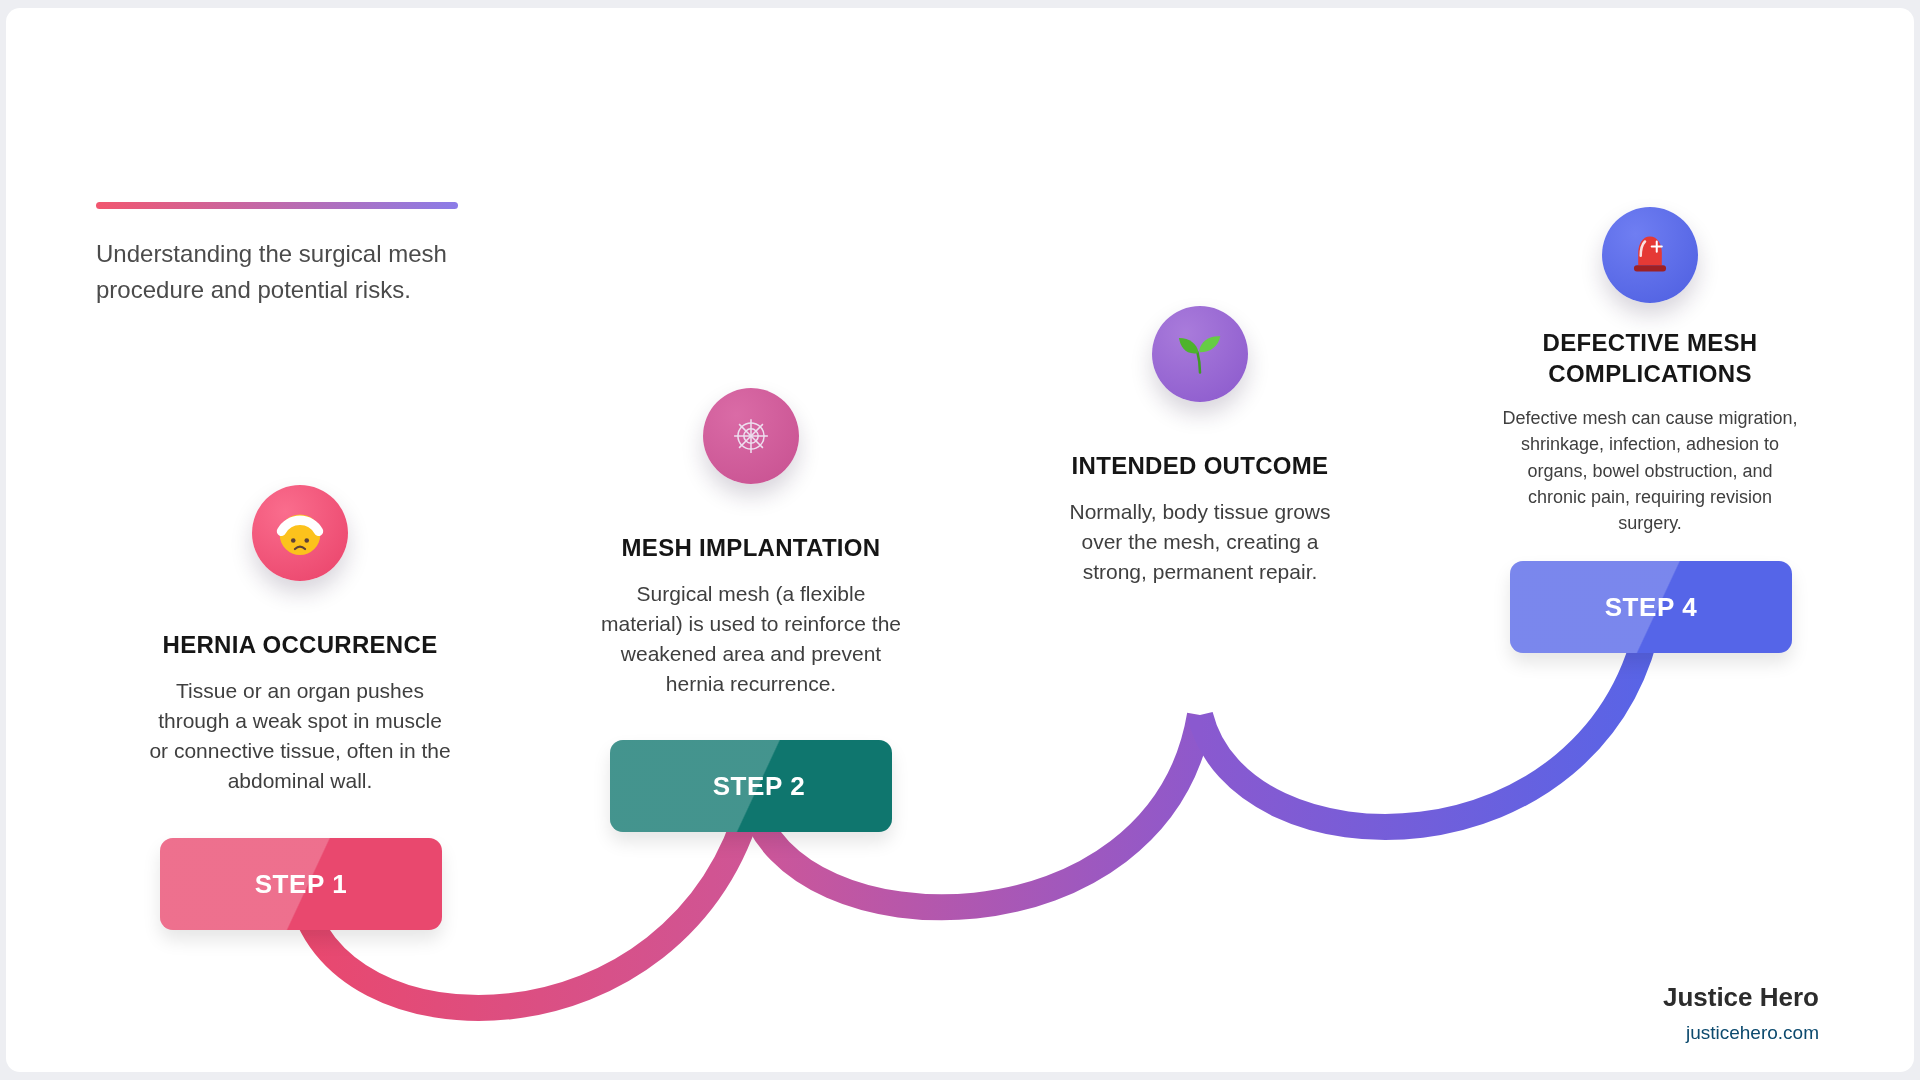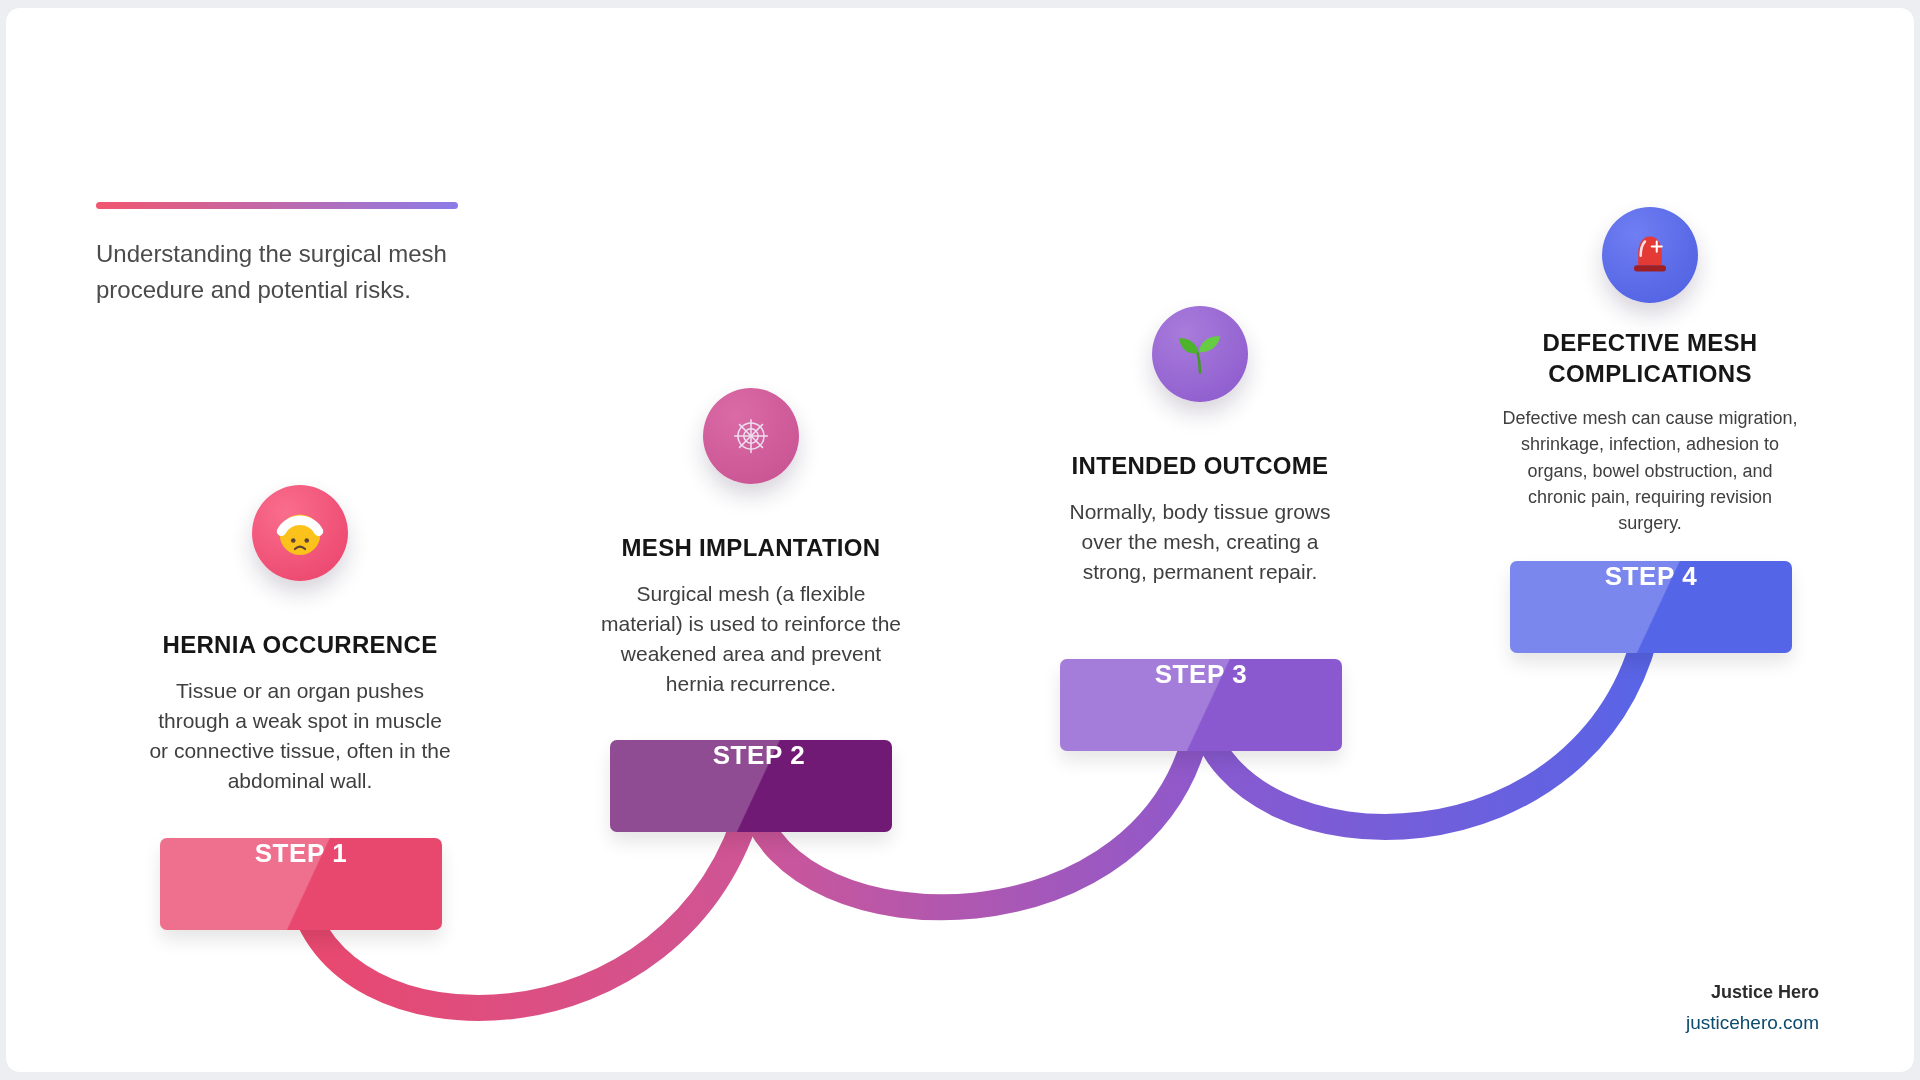--- a/index.html
+++ b/index.html
@@ -58,39 +58,39 @@
   }
   .step-heading.tight { margin-top:24px; }
   .step-desc {
     margin:16px auto 0; width:302px;
     font-size:21px; line-height:1.42; color:#3f3f3f;
   }
   .step-desc.small { font-size:18px; line-height:1.45; }
 
   
   .step-box {
-    position:absolute; width:282px; height:92px; border-radius:7px;
-    display:flex; align-items:flex-start; justify-content:center;
+    position:absolute; width:282px; height:92px; border-radius:13px;
+    display:flex; align-items:center; justify-content:center;
     color:#ffffff; font-weight:700; font-size:26px; letter-spacing:0.6px;
     z-index:3; overflow:hidden;
     box-shadow:0 10px 18px rgba(0,0,0,0.10);
   }
   .step-box::before {
     content:""; position:absolute; inset:0;
     background:linear-gradient(115deg, rgba(255,255,255,0.22) 52%, rgba(255,255,255,0) 52.5%);
   }
   .step-box span { position:relative; z-index:1; }
   #box1 { left:154px;  top:830px; background:#e9486e; }
-  #box2 { left:604px;  top:732px; background:#701a75;padding-left:16px; }
+  #box2 { left:604px;  top:732px; background:#0f766e;padding-left:16px; }
   #box3 { left:1054px; top:651px; background:#8a59cf; }
   #box4 { left:1504px; top:553px; background:#5565e8; }
 
   
   .footer { position:absolute; right:95px; top:974px; text-align:right; z-index:2; }
-  .footer .brand { font-size:18px; font-weight:700; color:#2c2c2c; }
+  .footer .brand { font-size:26px; font-weight:700; color:#2c2c2c; }
   .footer .site  { margin-top:9px; font-size:19px; color:#0c4a6e; }
 </style>
 </head>
 <body>
 
 <div class="canvas">
 
   <div class="divider"></div>
   <p class="subtitle">Understanding the surgical mesh procedure and potential risks.</p>
 
@@ -172,23 +172,20 @@
     <div class="step-heading tight">DEFECTIVE MESH COMPLICATIONS</div>
     <div class="step-desc small">Defective mesh can cause migration, shrinkage, infection, adhesion to organs, bowel obstruction, and chronic pain, requiring revision surgery.</div>
   </div>
 
   <div class="step-box" id="box1">
     <span>STEP 1</span>
   </div>
   <div class="step-box" id="box2">
     <span>STEP 2</span>
   </div>
-  <div class="step-box" id="box3">
-    <span>STEP 3</span>
-  </div>
   <div class="step-box" id="box4">
     <span>STEP 4</span>
   </div>
 
   <div class="footer">
     <div class="brand">Justice Hero</div>
     <div class="site">justicehero.com</div>
   </div>
 
 </div>

